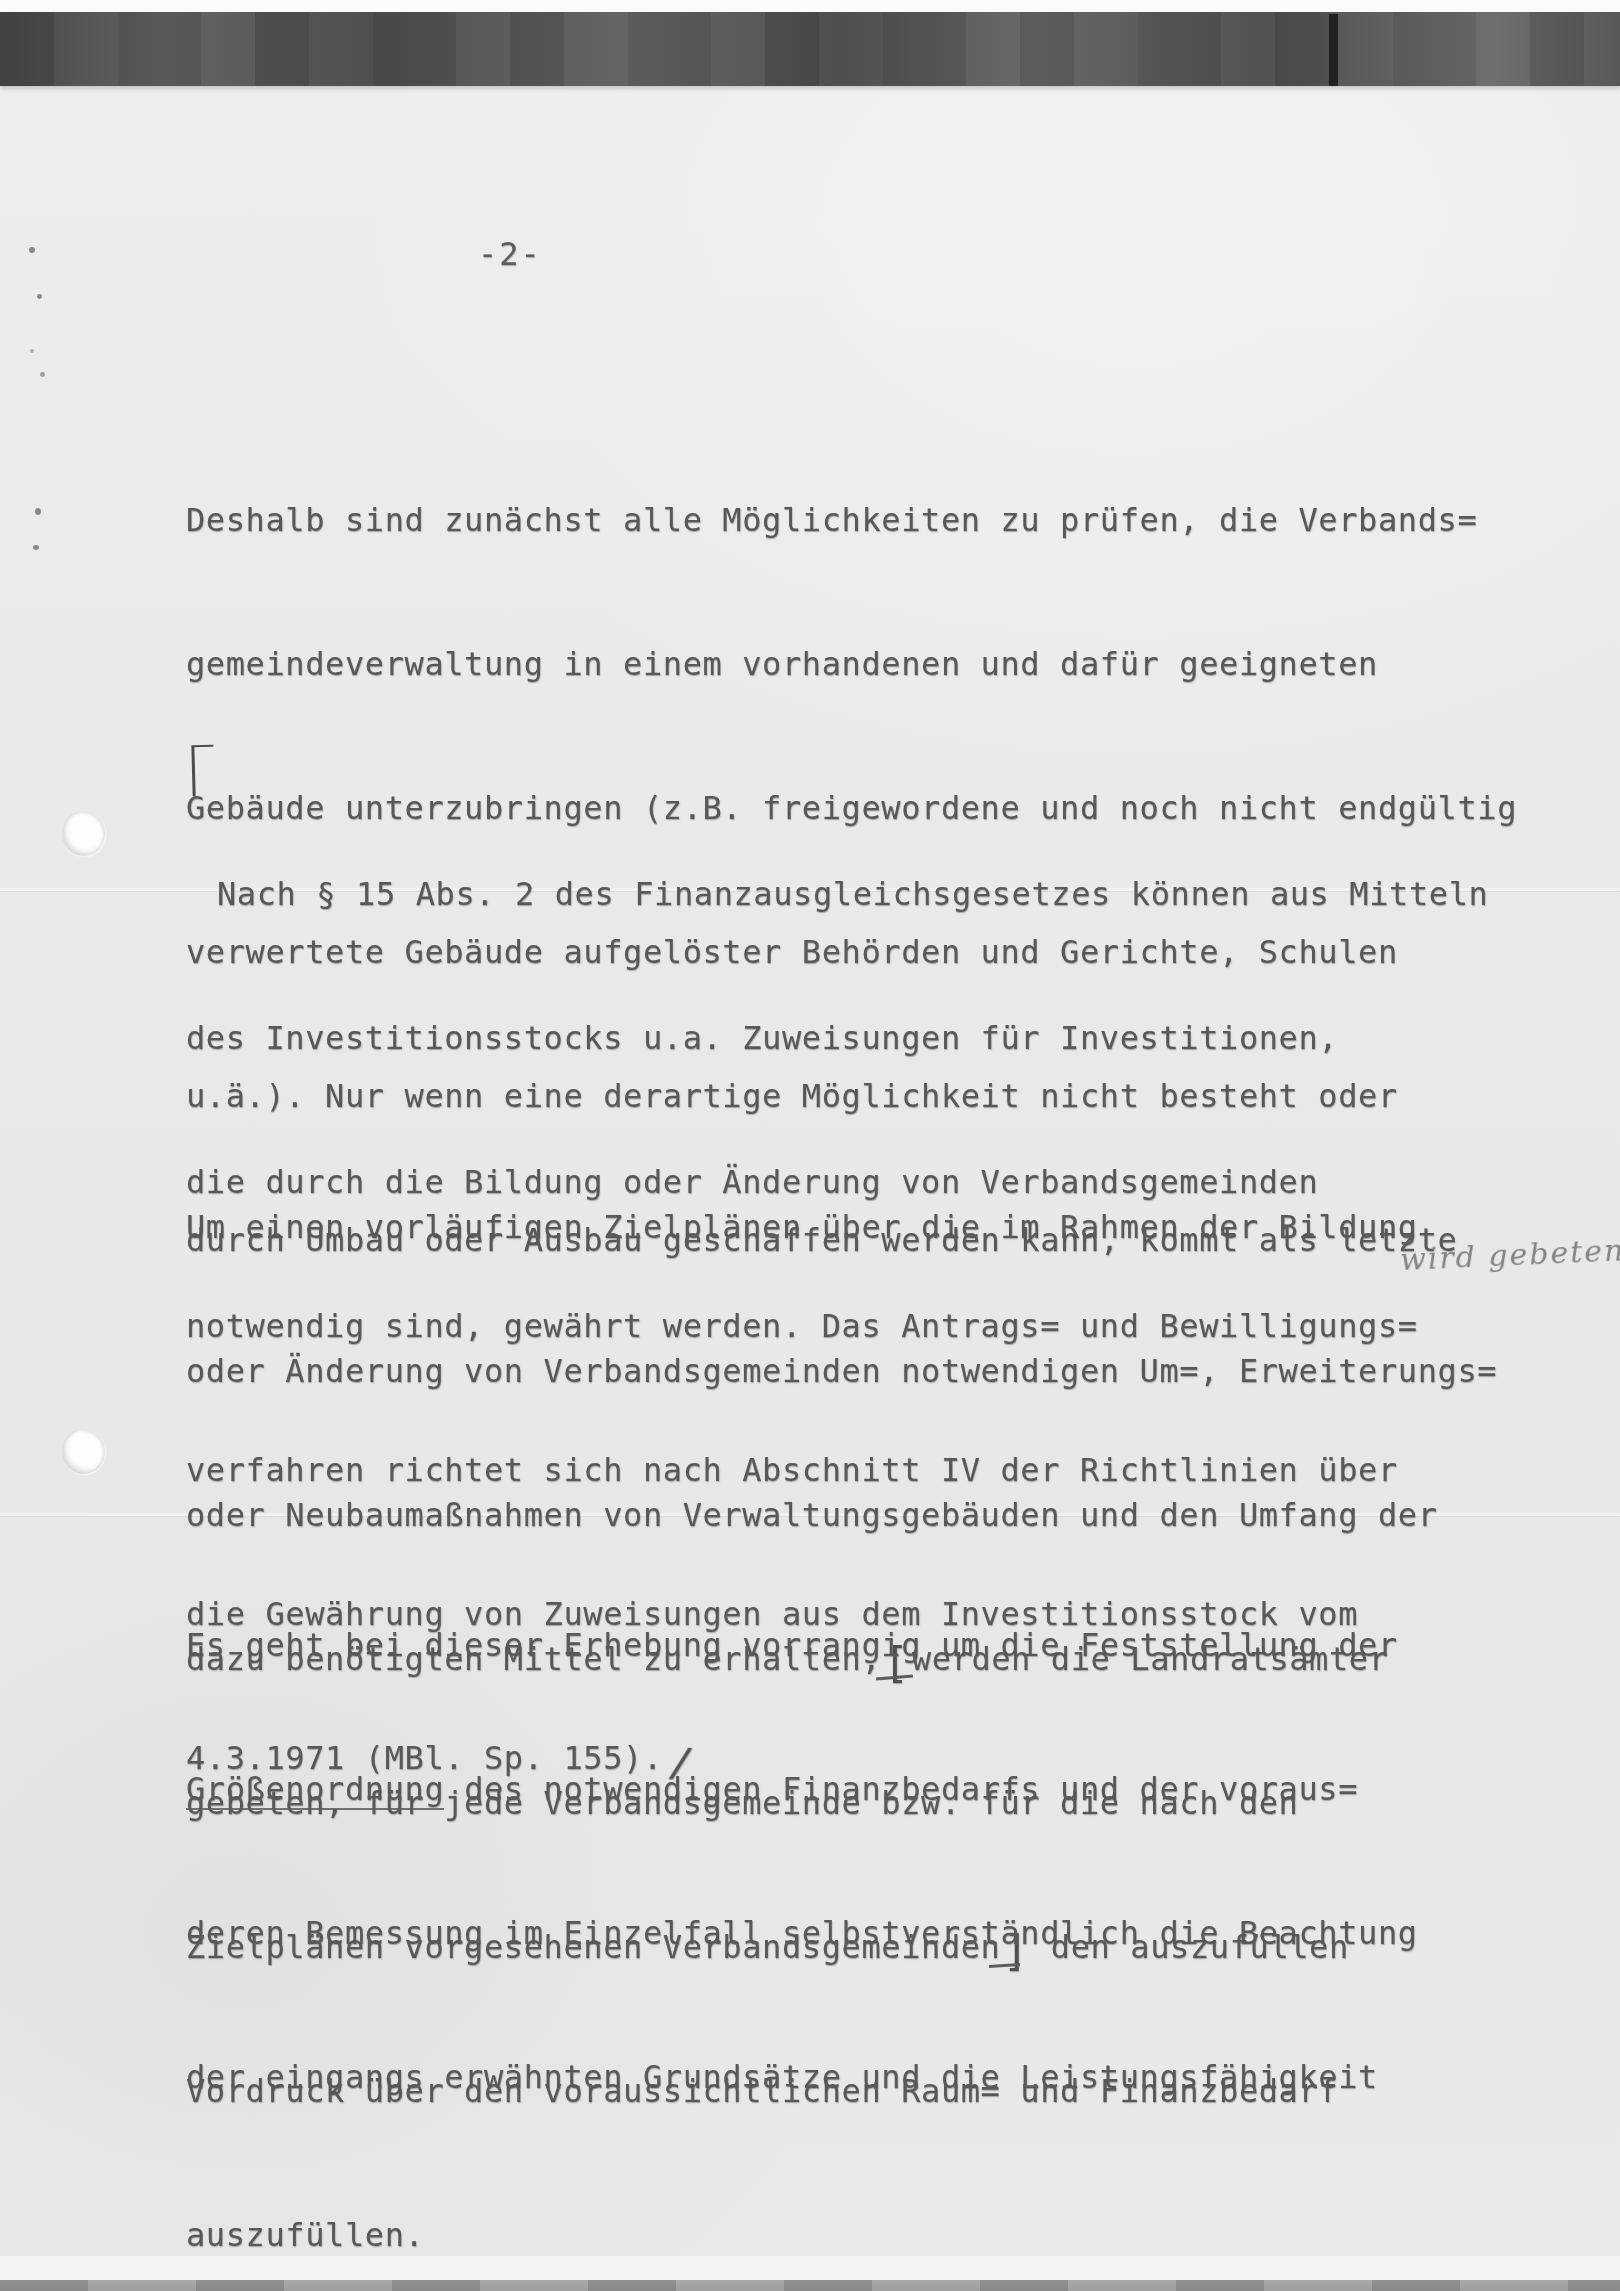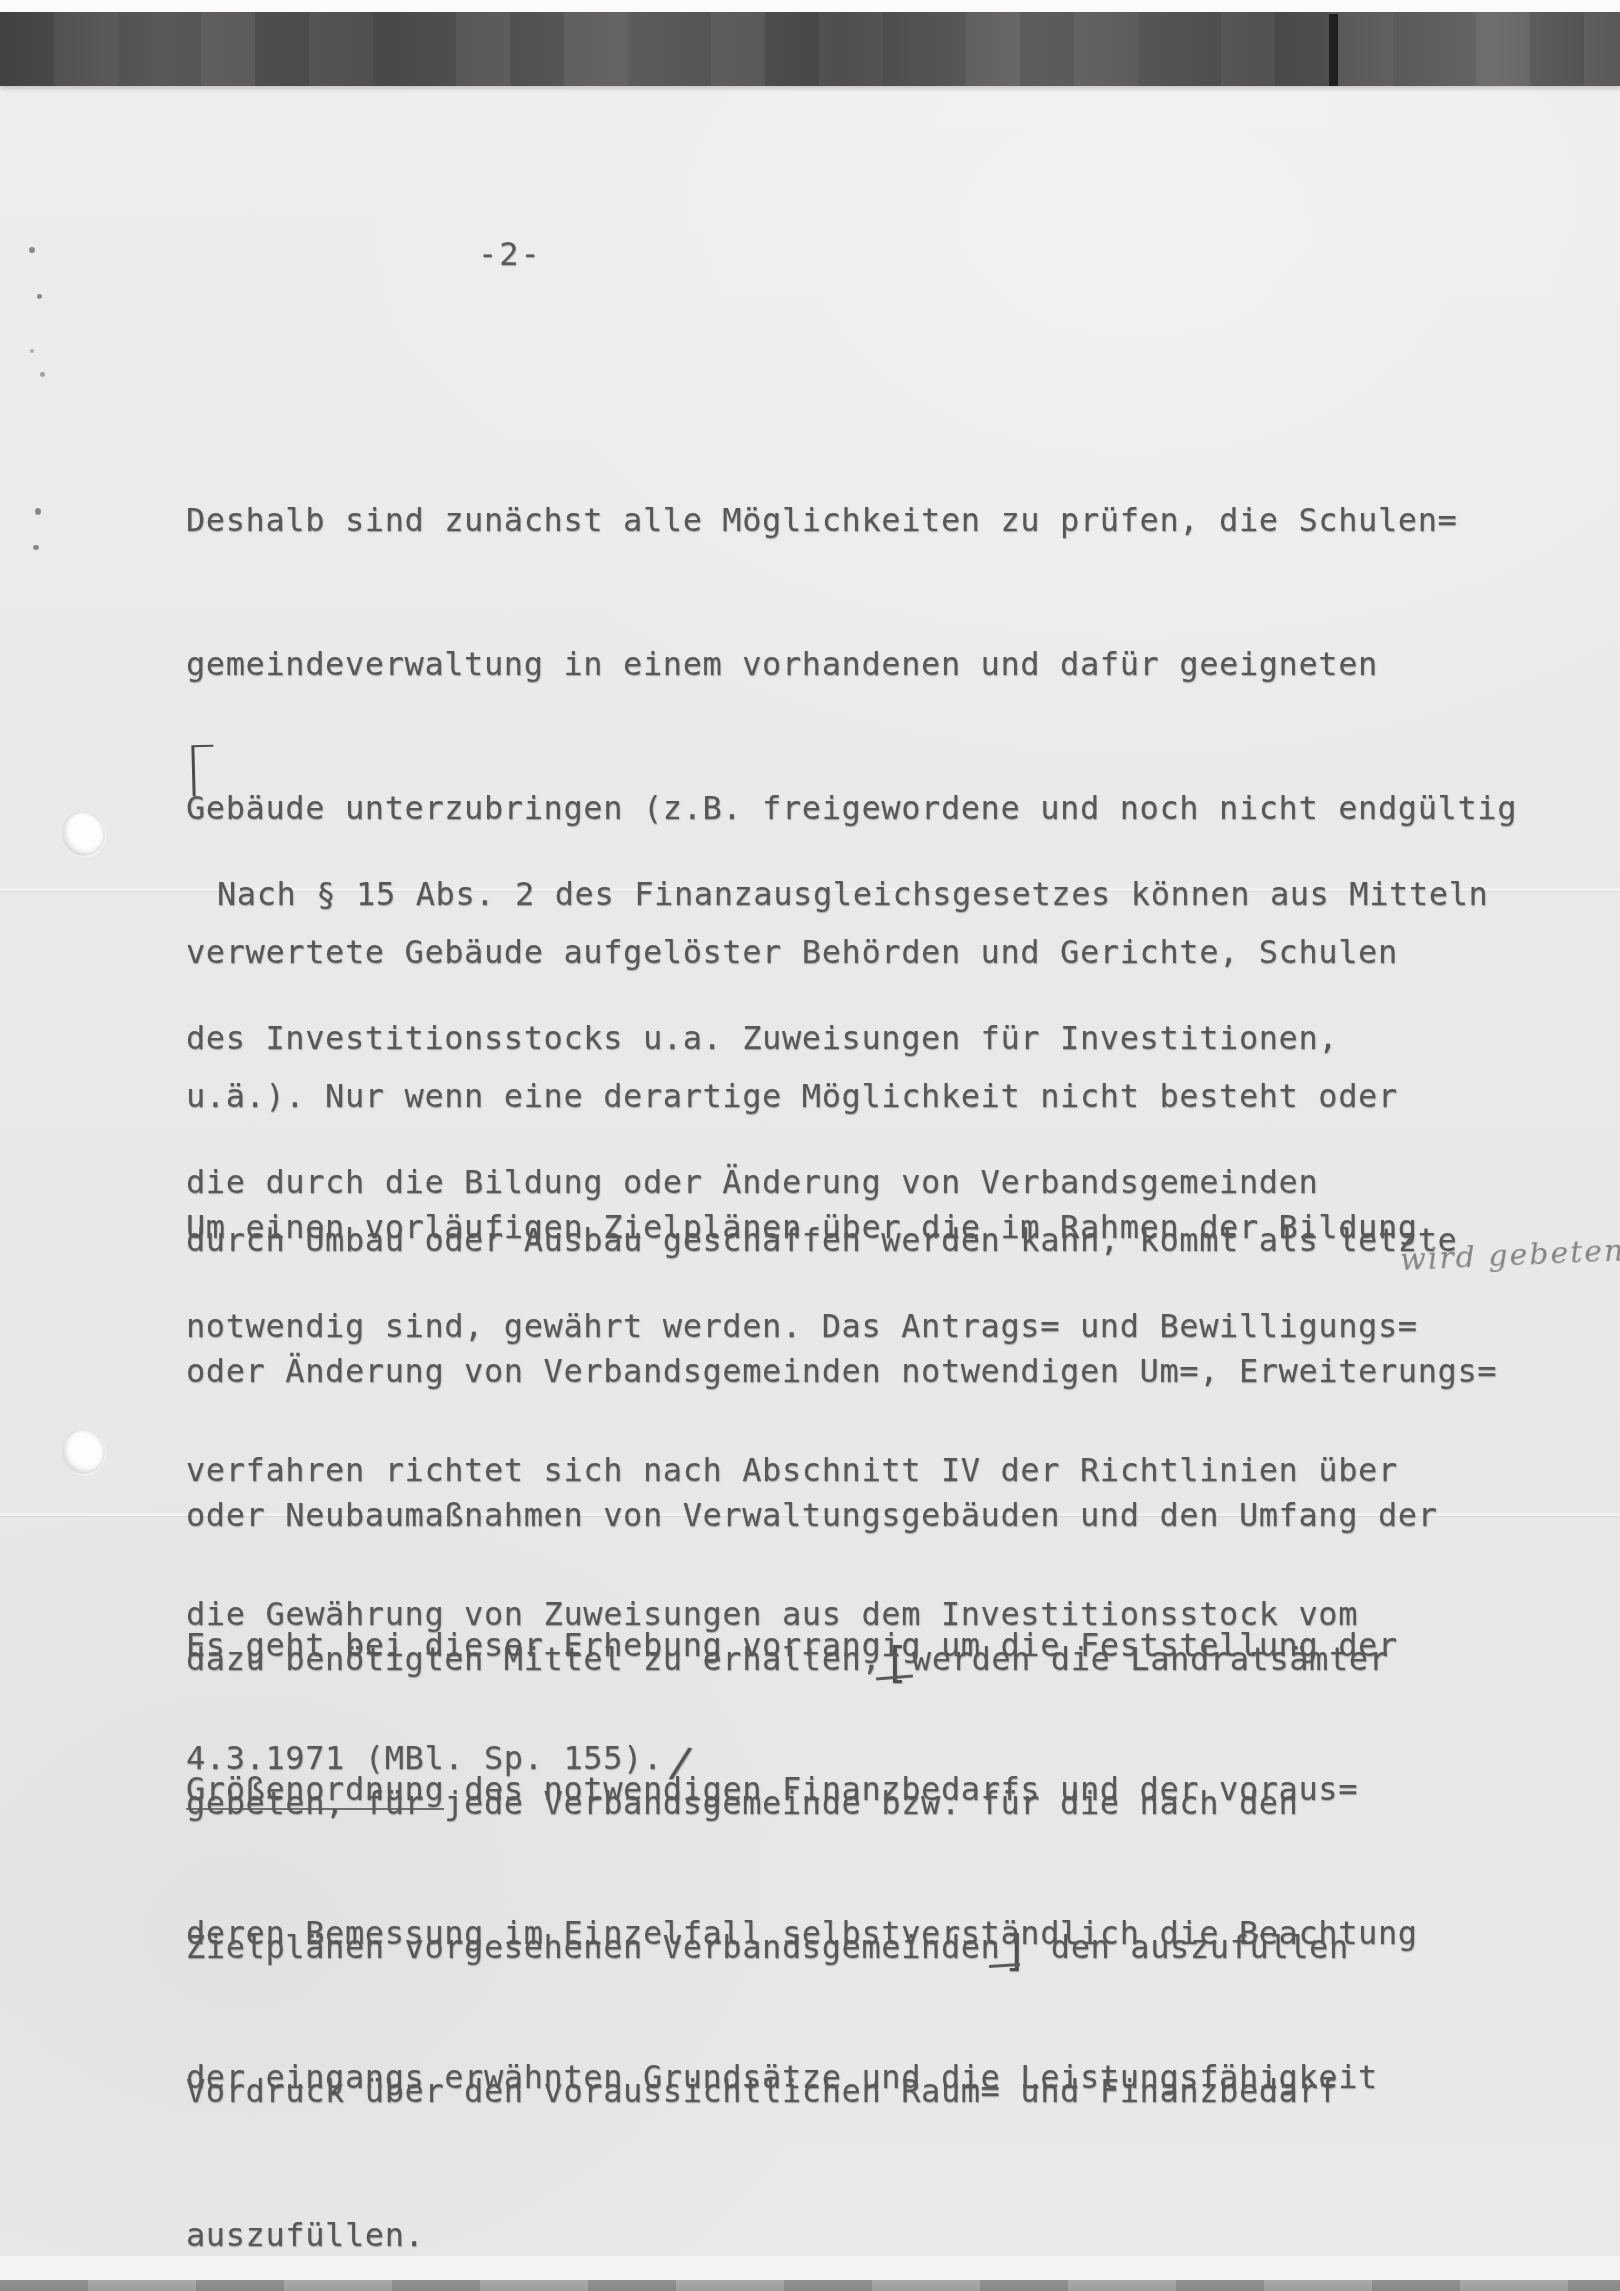--- a/index.html
+++ b/index.html
@@ -118,21 +118,21 @@
   <div class="speck" style="left:29px;top:247px;width:5.9px;height:5.9px;"></div>
   <div class="speck" style="left:37px;top:294px;width:4.9px;height:4.9px;"></div>
   <div class="speck" style="left:30px;top:349px;width:3.9px;height:3.9px;opacity:.4;"></div>
   <div class="speck" style="left:40px;top:372px;width:4.9px;height:4.9px;opacity:.5;"></div>
   <div class="speck" style="left:35px;top:508px;width:5.9px;height:6.9px;"></div>
   <div class="speck" style="left:33px;top:545px;width:5.9px;height:4.9px;"></div>
 
   <div class="pgnum">-2-</div>
 
   <div class="typed p1">
-    <div class="ln">Deshalb sind zunächst alle Möglichkeiten zu prüfen, die Schulen=</div>
+    <div class="ln">Deshalb sind zunächst alle Möglichkeiten zu prüfen, die Verbands=</div>
     <div class="ln">gemeindeverwaltung in einem vorhandenen und dafür geeigneten</div>
     <div class="ln">Gebäude unterzubringen (z.B. freigewordene und noch nicht endgültig</div>
     <div class="ln">verwertete Gebäude aufgelöster Behörden und Gerichte, Schulen</div>
     <div class="ln">u.ä.). Nur wenn eine derartige Möglichkeit nicht besteht oder</div>
     <div class="ln">durch Umbau oder Ausbau geschaffen werden kann, kommt als letzte</div>
   </div>
 
   <div class="hand-bracket"></div>
 
   <div class="typed p2">

